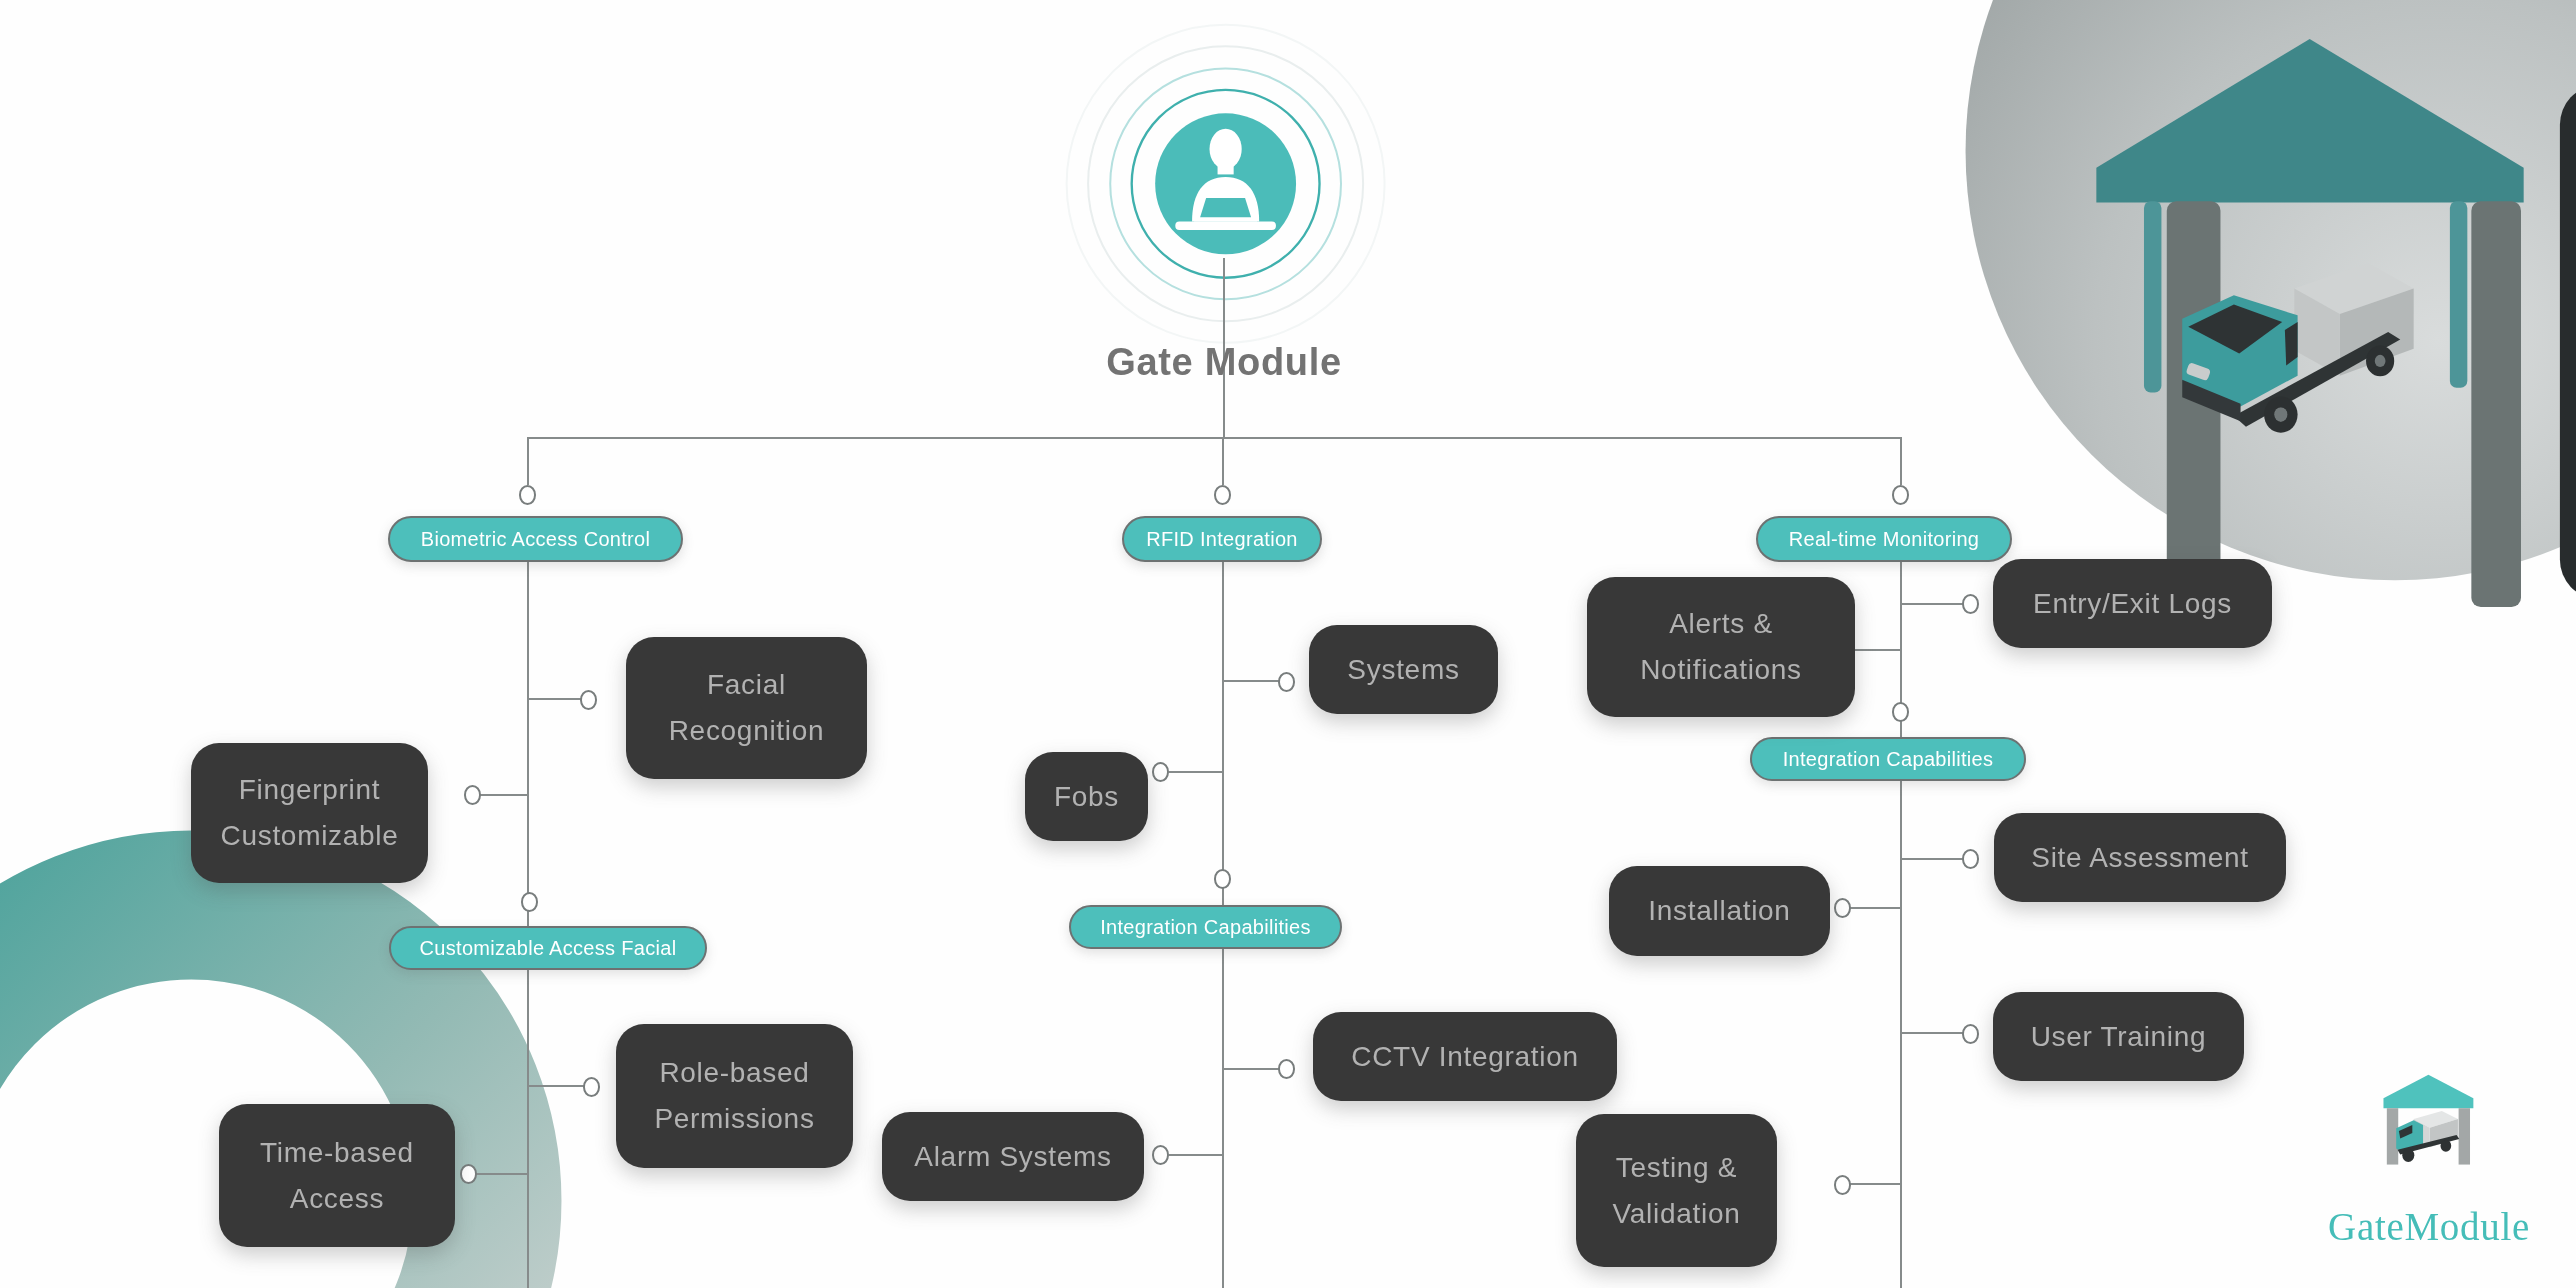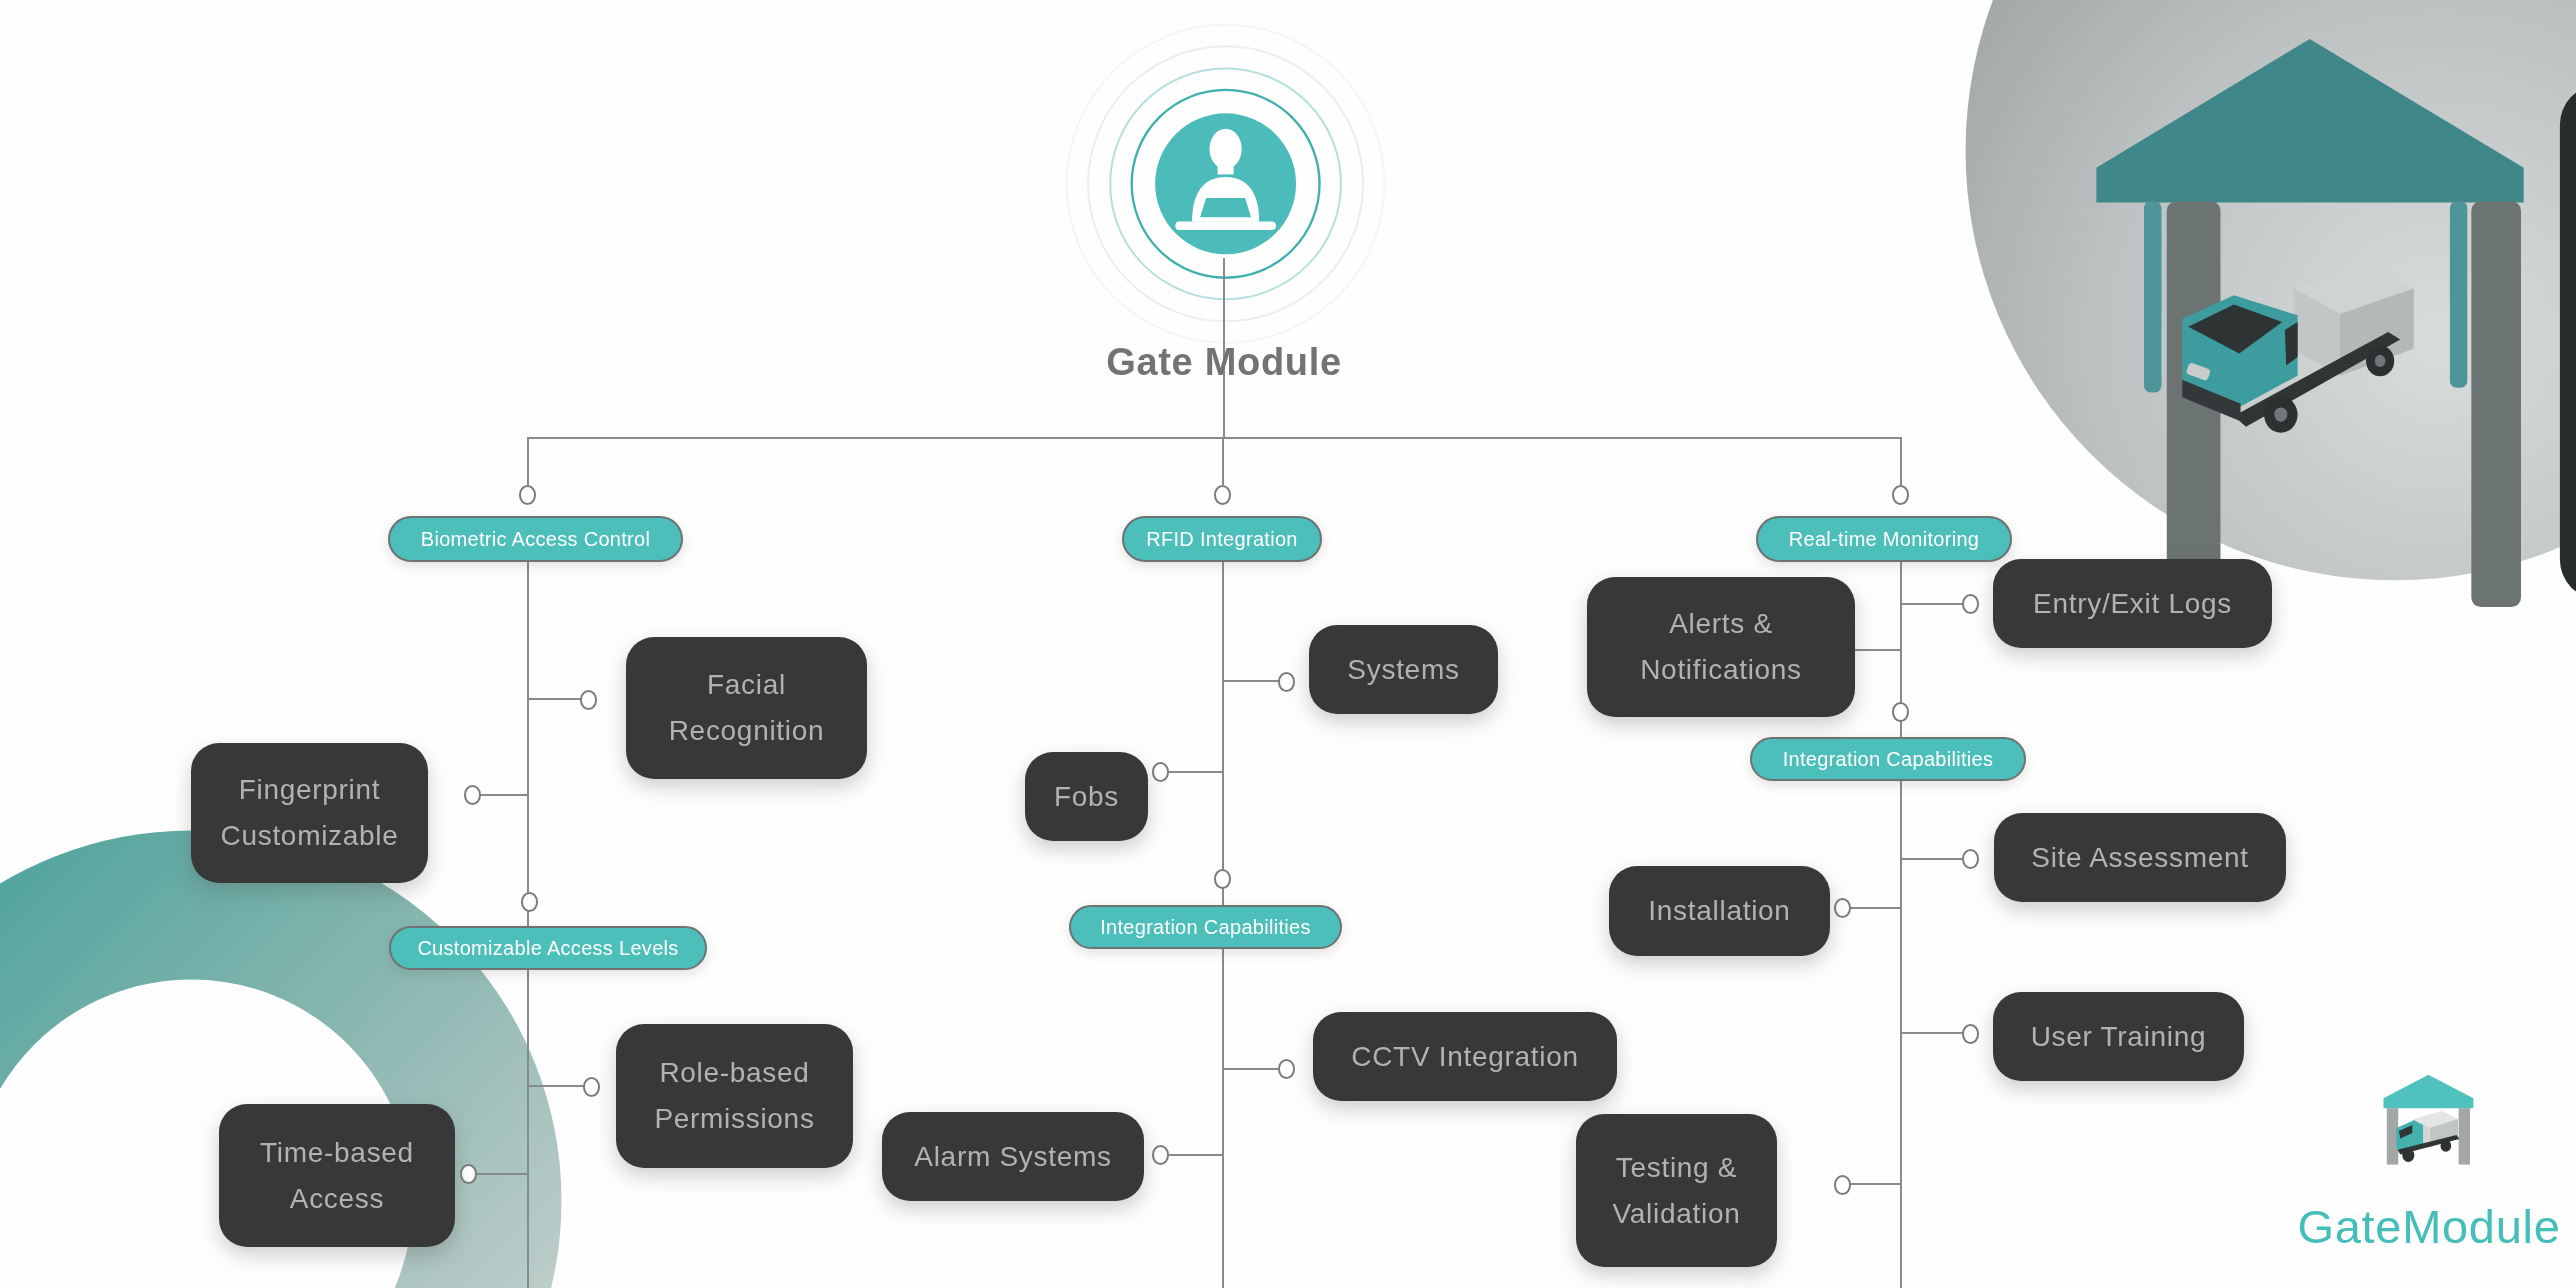--- a/index.html
+++ b/index.html
@@ -34,22 +34,22 @@
     padding:0 12px;
     box-shadow:0 8px 20px rgba(80,80,80,.28);
   }
   .root-label{
     position:absolute;z-index:3;
     color:#737373;font-size:38px;font-weight:700;letter-spacing:0.7px;
     display:flex;align-items:center;justify-content:center;text-align:center;
   }
   .logo-text{
     position:absolute;z-index:3;
-    color:#45bdb8;font-size:47px;font-weight:500;letter-spacing:0.7px;
-    display:flex;align-items:center;justify-content:center;text-align:center;
+    color:#45bdb8;font-size:39px;font-weight:500;letter-spacing:0.7px;
+    display:flex;align-items:center;justify-content:center;text-align:center;font-family:Liberation Serif, serif;
   }
 </style>
 </head>
 <body>
 
 <svg id="decor" width="2576" height="1288" viewBox="0 0 3840 1920">
   <defs>
     <linearGradient id="donutGrad" x1="0" y1="0" x2="1" y2="1">
       <stop offset="0" stop-color="#4aa29b"></stop>
       <stop offset="0.55" stop-color="#93bab4"></stop>
@@ -174,21 +174,21 @@
 <div class="dot" style="left:1962px;top:849px"></div>
 <div class="dot" style="left:1834px;top:898px"></div>
 <div class="dot" style="left:1962px;top:1024px"></div>
 <div class="dot" style="left:1834px;top:1175px"></div>
 
 <div class="root-label" style="left:1023px;top:335px;width:402px;height:54px">Gate Module</div>
 
 <div class="pill" style="left:388px;top:508px;width:295px;height:46px">Biometric Access Control</div>
 <div class="pill" style="left:1122px;top:508px;width:200px;height:46px">RFID Integration</div>
 <div class="pill" style="left:1756px;top:508px;width:256px;height:46px">Real-time Monitoring</div>
-<div class="pill" style="left:389px;top:918px;width:318px;height:44px">Customizable Access Levels</div>
+<div class="pill" style="left:389px;top:918px;width:318px;height:44px">Customizable Access Facial</div>
 <div class="pill" style="left:1069px;top:897px;width:273px;height:44px">Integration Capabilities</div>
 <div class="pill" style="left:1750px;top:729px;width:276px;height:44px">Integration Capabilities</div>
 
 <div class="nbox" style="left:626px;top:637px;width:241px;height:142px">Facial Recognition</div>
 <div class="nbox" style="left:191px;top:743px;width:237px;height:140px">Fingerprint Customizable</div>
 <div class="nbox" style="left:616px;top:1024px;width:237px;height:144px">Role-based Permissions</div>
 <div class="nbox" style="left:219px;top:1104px;width:236px;height:143px">Time-based Access</div>
 
 <div class="nbox" style="left:1309px;top:625px;width:189px;height:89px">Systems</div>
 <div class="nbox" style="left:1025px;top:752px;width:123px;height:89px">Fobs</div>

